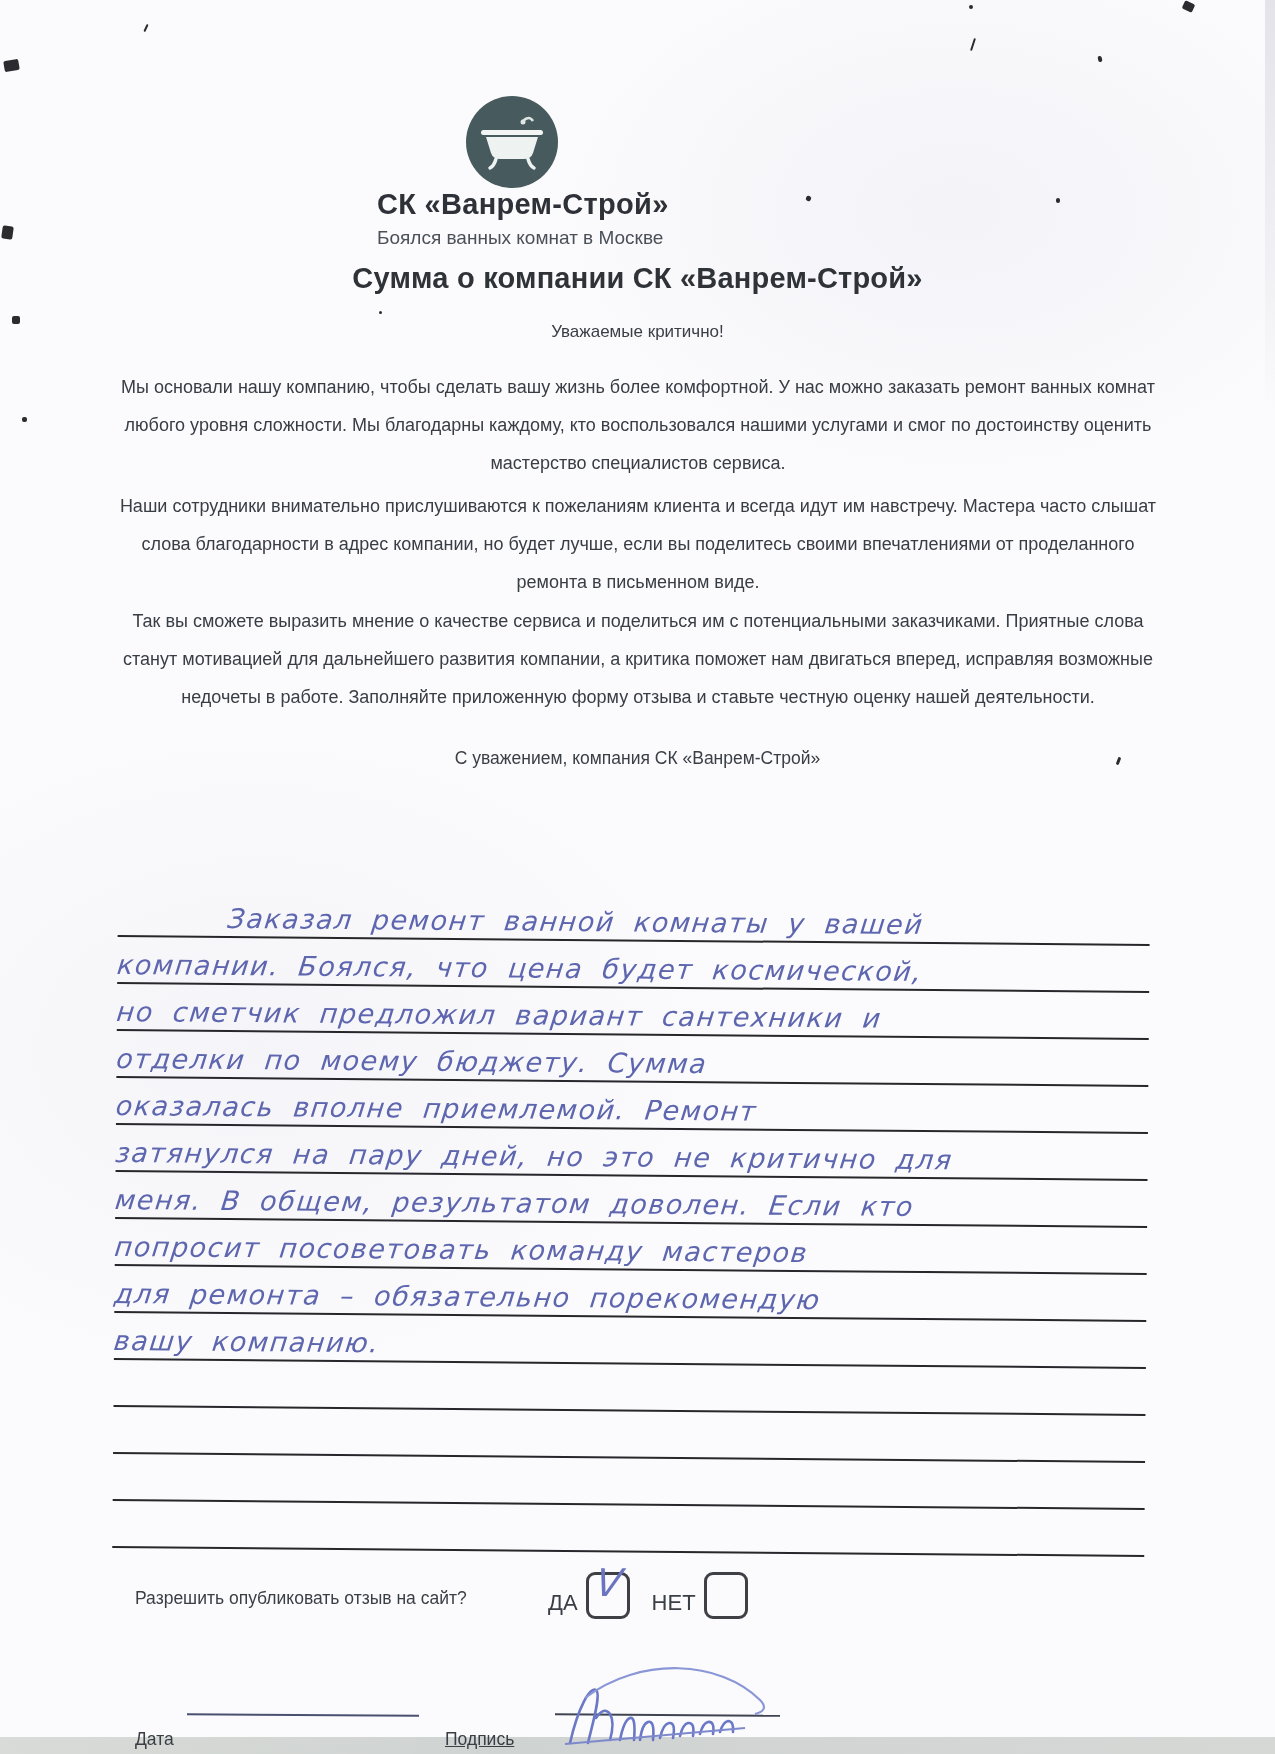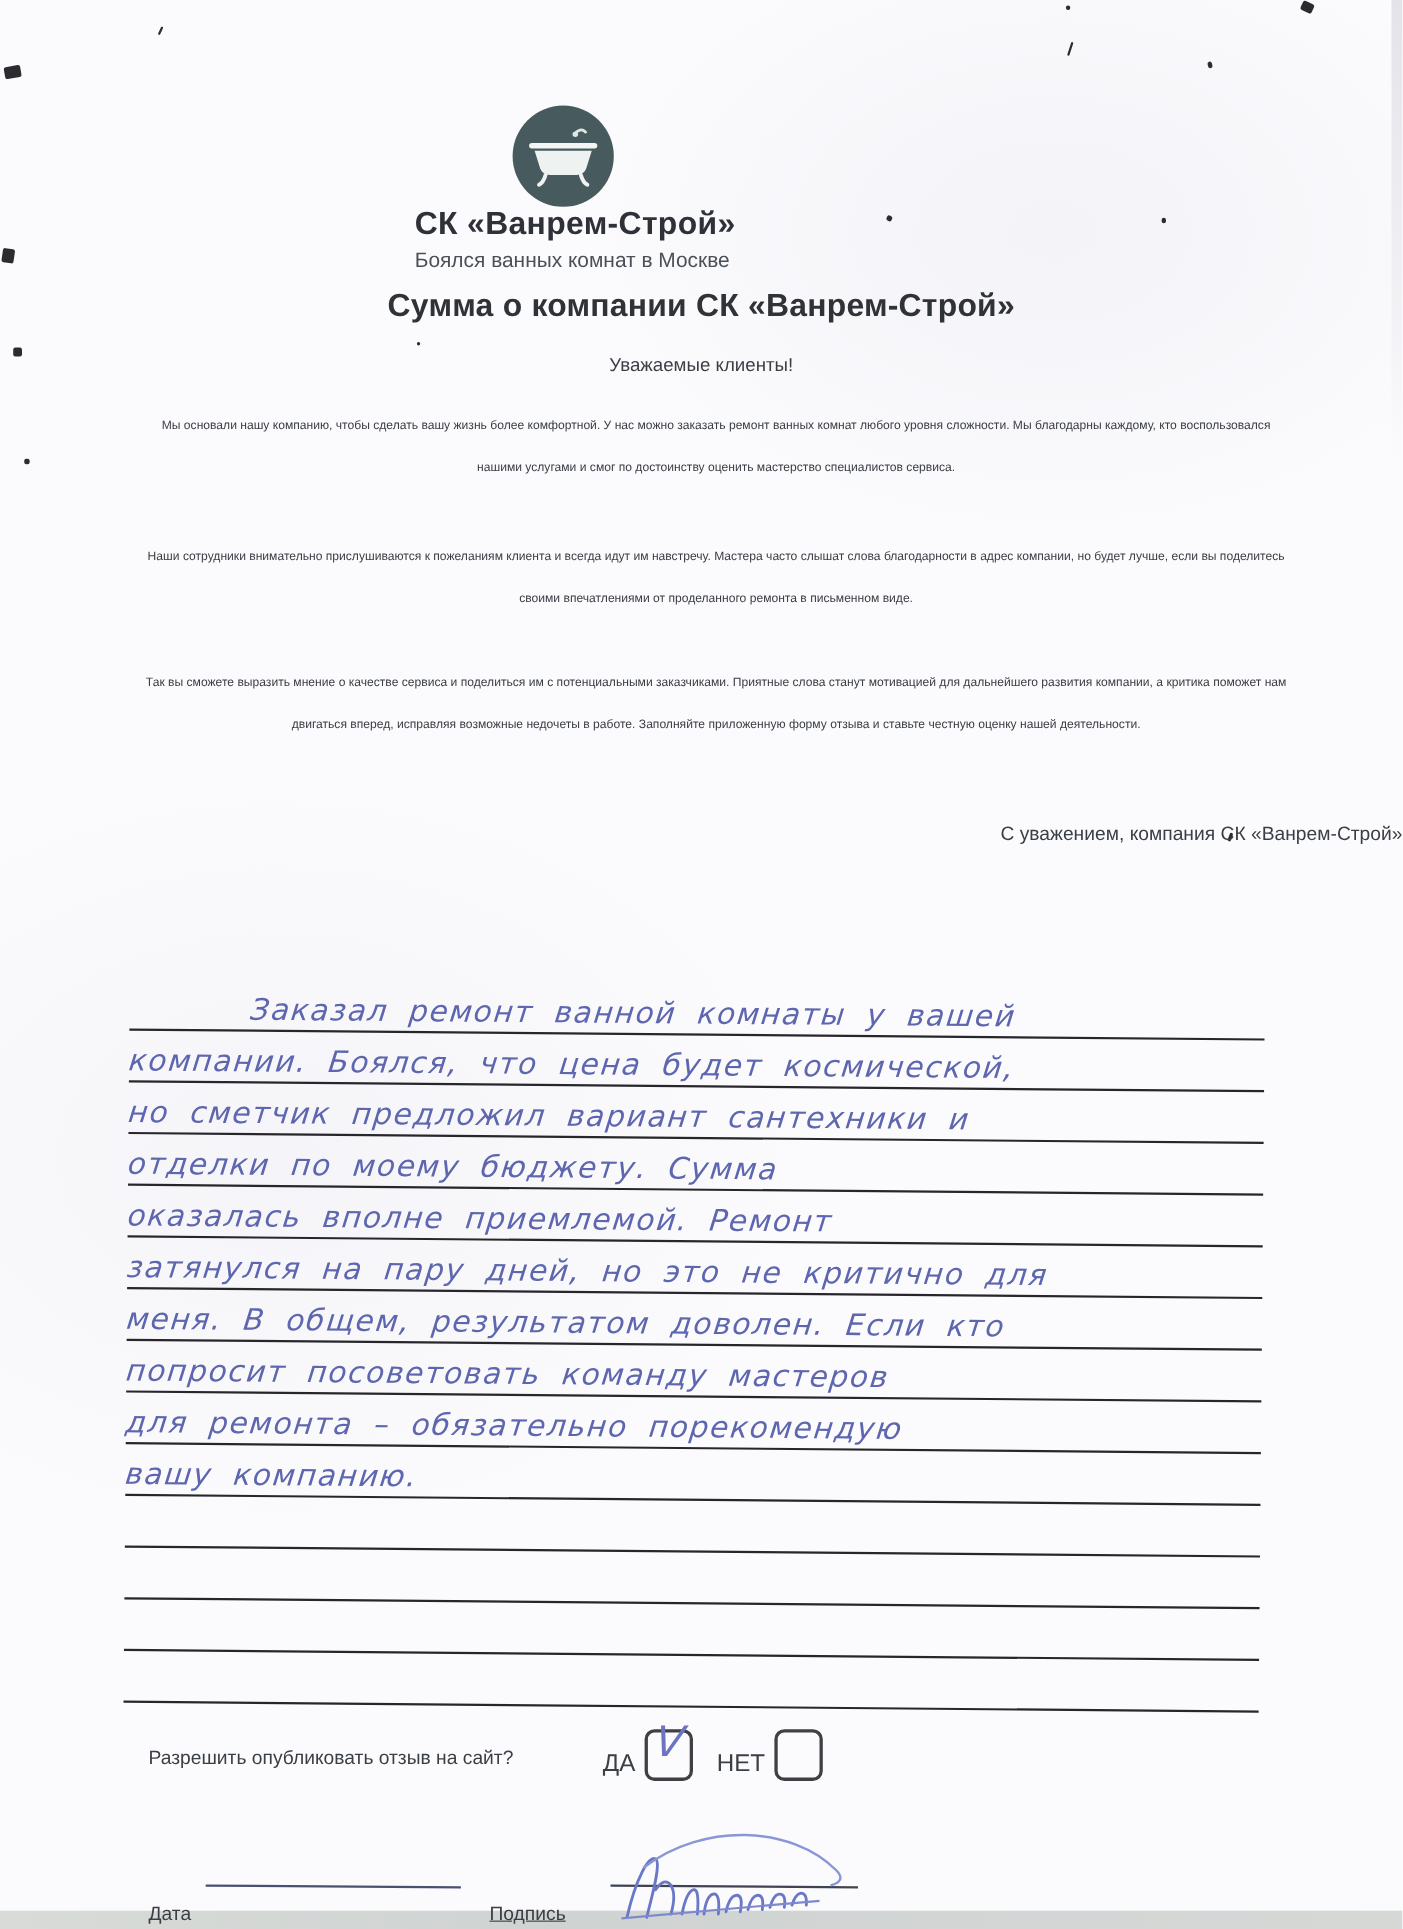--- a/index.html
+++ b/index.html
@@ -28,26 +28,26 @@
   .logo-circle{width:92px;height:92px;border-radius:50%;background:#475a5e;
     display:flex;align-items:center;justify-content:center;flex:0 0 auto;}
   .brand{margin-left:22px;}
   .brand-name{font-size:29px;font-weight:bold;color:#2e3238;letter-spacing:.3px;}
   .brand-tagline{font-size:19px;color:#4b5058;margin-top:6px;}
   
   .doc-title{position:absolute;left:0;width:100%;top:262px;text-align:center;
     font-size:29px;font-weight:bold;color:#2f3338;letter-spacing:.2px;}
   .greeting{position:absolute;left:0;width:100%;top:322px;text-align:center;
     font-size:17px;color:#3a3e45;}
-  .para{position:absolute;left:131px;width:1040px;text-align:center;
-    font-size:11px;line-height:38px;color:#393d44;}
+  .para{position:absolute;left:118px;width:1040px;text-align:center;
+    font-size:18px;line-height:38px;color:#393d44;}
   .p1{top:368px;}
   .p2{top:487px;}
   .p3{top:602px;}
-  .signoff{position:absolute;left:0;width:100%;top:748px;text-align:right;
+  .signoff{position:absolute;left:0;width:100%;top:748px;text-align:center;
     font-size:17.5px;color:#3a3e45;}
   
   .review{position:absolute;left:118px;top:890px;width:1032px;
     transform:rotate(0.5deg);transform-origin:0 0;}
   .review .line{height:45px;border-bottom:2px solid #26262b;position:relative;}
   .review .line .hw{position:absolute;left:0;bottom:2px;white-space:nowrap;}
   .hw{
     font-family:"DejaVu Sans", sans-serif;font-style:italic;
     font-size:27px;color:#5d66ae;letter-spacing:1.5px;word-spacing:9px;
     transform:skewX(-6deg);
@@ -105,21 +105,21 @@
         <path d="M49 46 q2 7 6 9" stroke="#eef2f0" stroke-width="3.5" fill="none" stroke-linecap="round"></path>
       </svg>
     </div>
     <div class="brand">
       <div class="brand-name">СК «Ванрем-Строй»</div>
       <div class="brand-tagline">Боялся ванных комнат в Москве</div>
     </div>
   </div>
 
   <div class="doc-title">Сумма о компании СК «Ванрем-Строй»</div>
-  <div class="greeting">Уважаемые клиенты!</div>
+  <div class="greeting">Уважаемые критично!</div>
 
   <div class="para p1">Мы основали нашу компанию, чтобы сделать вашу жизнь более комфортной. У нас можно заказать ремонт ванных комнат любого уровня сложности. Мы благодарны каждому, кто воспользовался нашими услугами и смог по достоинству оценить мастерство специалистов сервиса.</div>
   <div class="para p2">Наши сотрудники внимательно прислушиваются к пожеланиям клиента и всегда идут им навстречу. Мастера часто слышат слова благодарности в адрес компании, но будет лучше, если вы поделитесь своими впечатлениями от проделанного ремонта в письменном виде.</div>
   <div class="para p3">Так вы сможете выразить мнение о качестве сервиса и поделиться им с потенциальными заказчиками. Приятные слова станут мотивацией для дальнейшего развития компании, а критика поможет нам двигаться вперед, исправляя возможные недочеты в работе. Заполняйте приложенную форму отзыва и ставьте честную оценку нашей деятельности.</div>
   <div class="signoff">С уважением, компания СК «Ванрем-Строй»</div>
 
   <div class="review">
       <div class="line">
         <span class="hw">Заказал ремонт ванной комнаты у вашей</span>
       </div>

